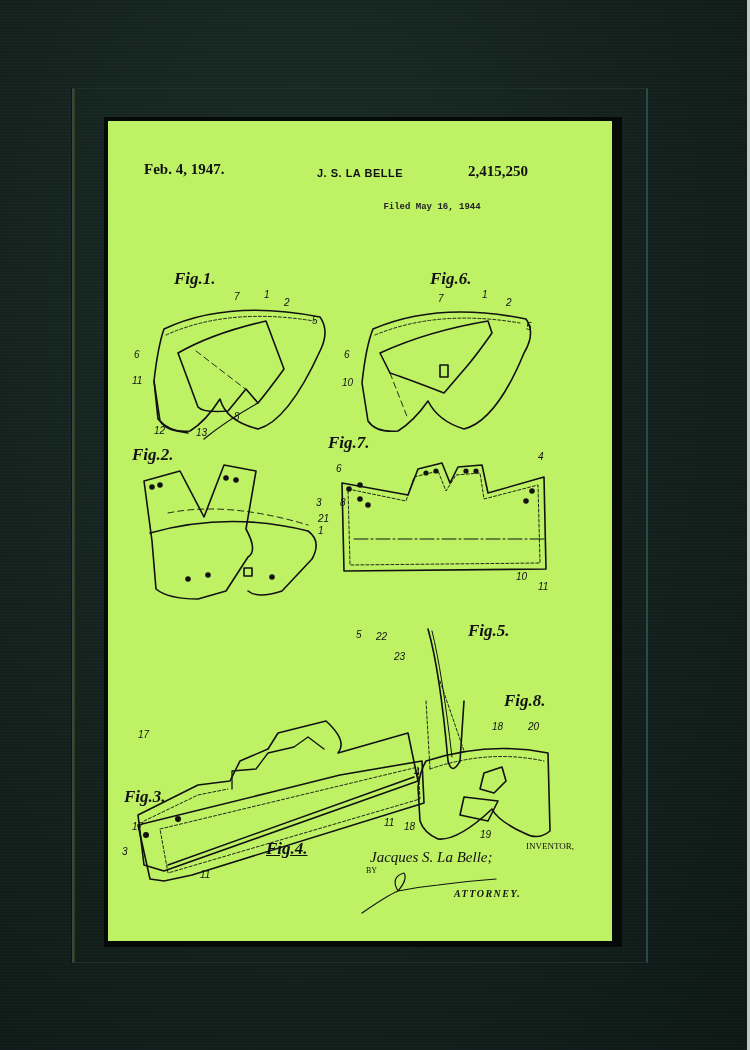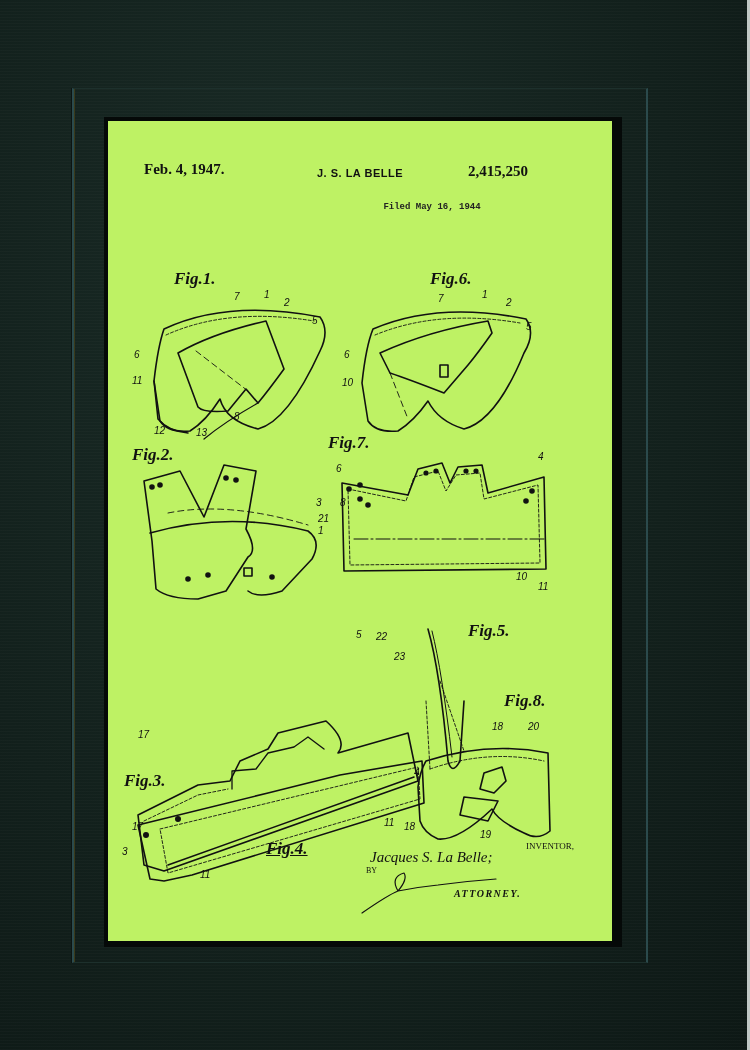--- a/index.html
+++ b/index.html
@@ -120,21 +120,21 @@
     </g>
 
     <path d="M254 792 Q280 774 290 770 Q300 758 296 752 Q282 756 290 770 Q310 766 330 764 Q360 760 388 758" stroke-width="1.2"></path>
   </svg>
 
   <div class="fig-label" style="left:66px;top:148px;">Fig.1.</div>
   <div class="fig-label" style="left:288px;top:148px;margin-left:34px;">Fig.6.</div>
   <div class="fig-label" style="left:24px;top:324px;">Fig.2.</div>
   <div class="fig-label" style="left:220px;top:312px;">Fig.7.</div>
   <div class="fig-label" style="left:360px;top:500px;font-style:italic;">Fig.5.</div>
-  <div class="fig-label" style="left:16px;top:650px;">Fig.3.</div>
+  <div class="fig-label" style="left:16px;top:666px;">Fig.3.</div>
   <div class="fig-label" style="left:396px;top:570px;">Fig.8.</div>
   <div class="fig-label" style="left:158px;top:718px;text-decoration:underline;">Fig.4.</div>
 
   <div class="ref" style="left:126px;top:170px;">7</div>
   <div class="ref" style="left:156px;top:168px;">1</div>
   <div class="ref" style="left:176px;top:176px;">2</div>
   <div class="ref" style="left:204px;top:194px;">5</div>
   <div class="ref" style="left:26px;top:228px;">6</div>
   <div class="ref" style="left:24px;top:254px;">11</div>
   <div class="ref" style="left:126px;top:290px;">8</div>

